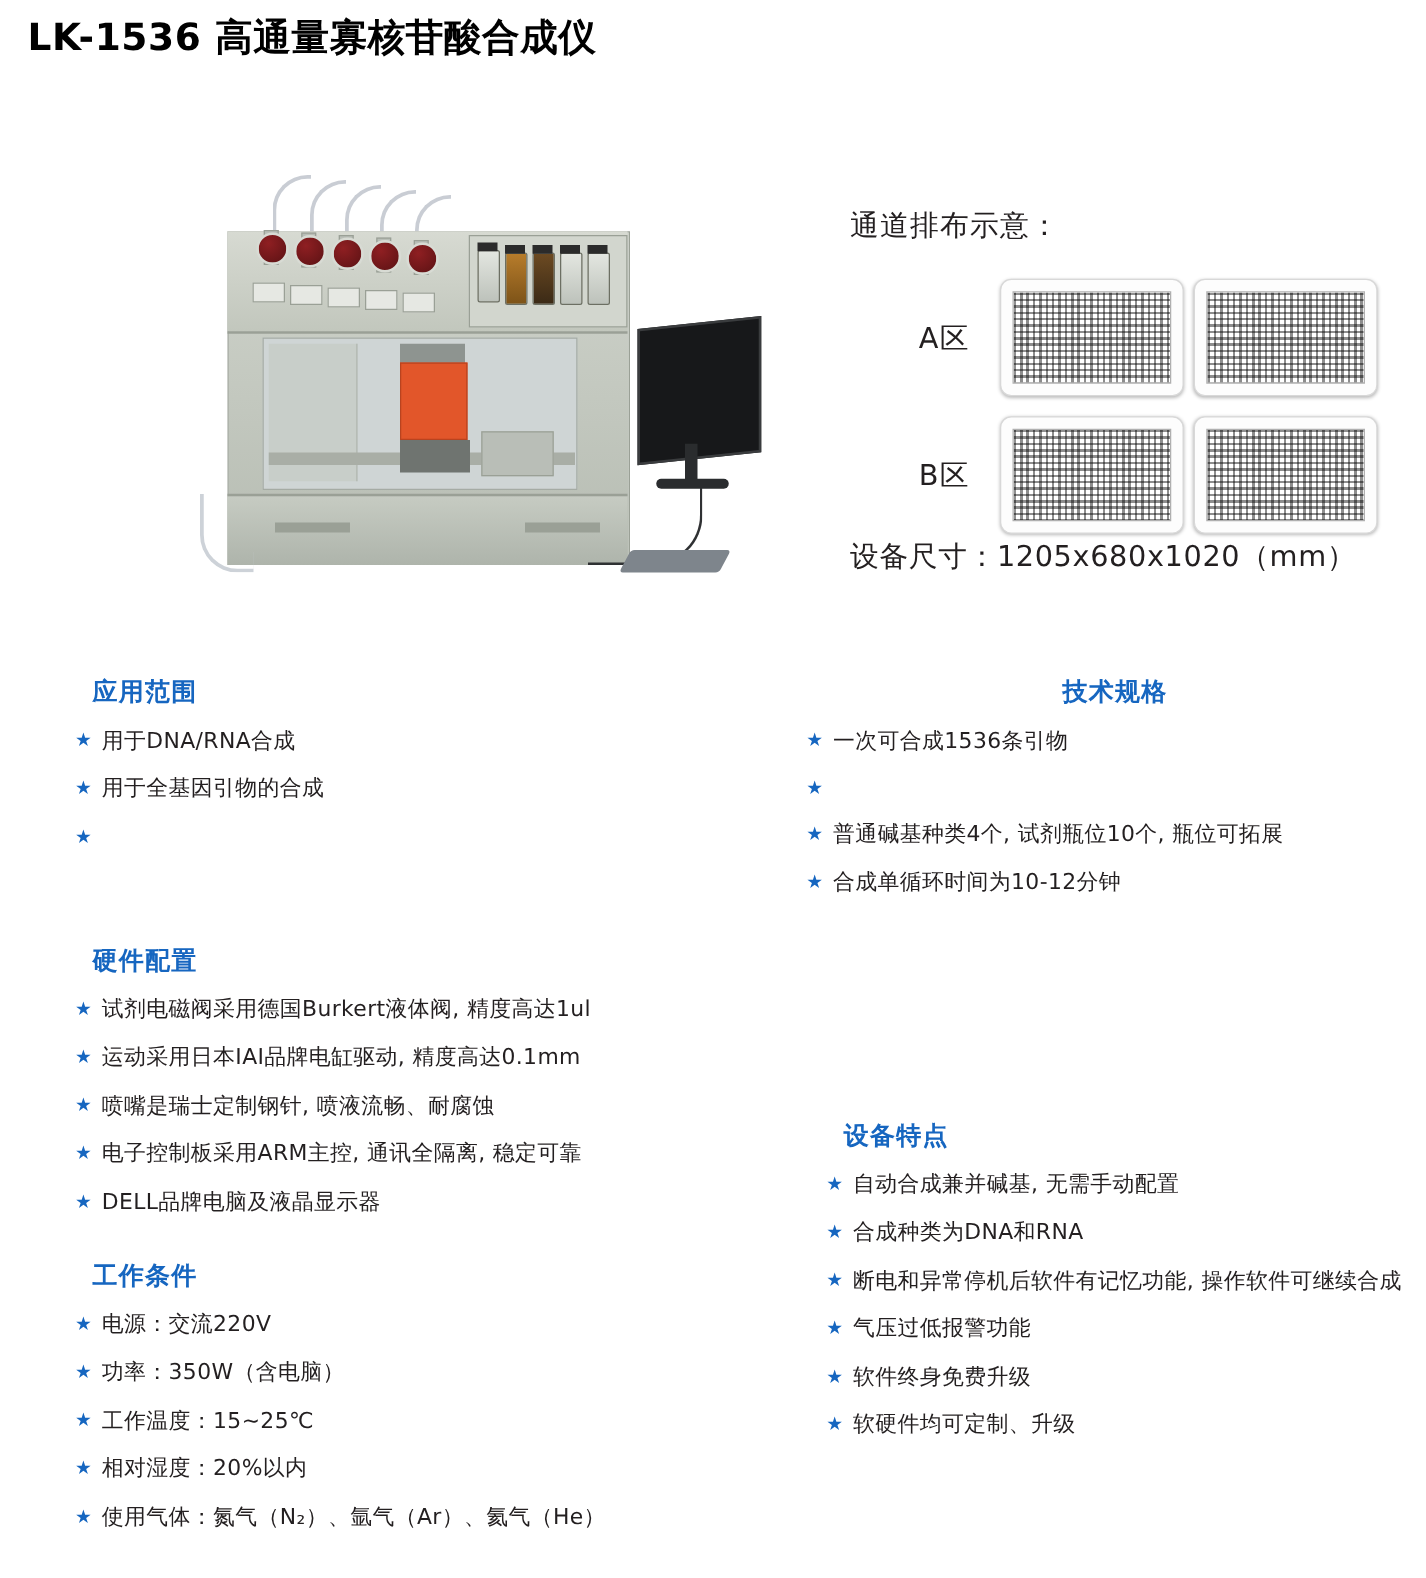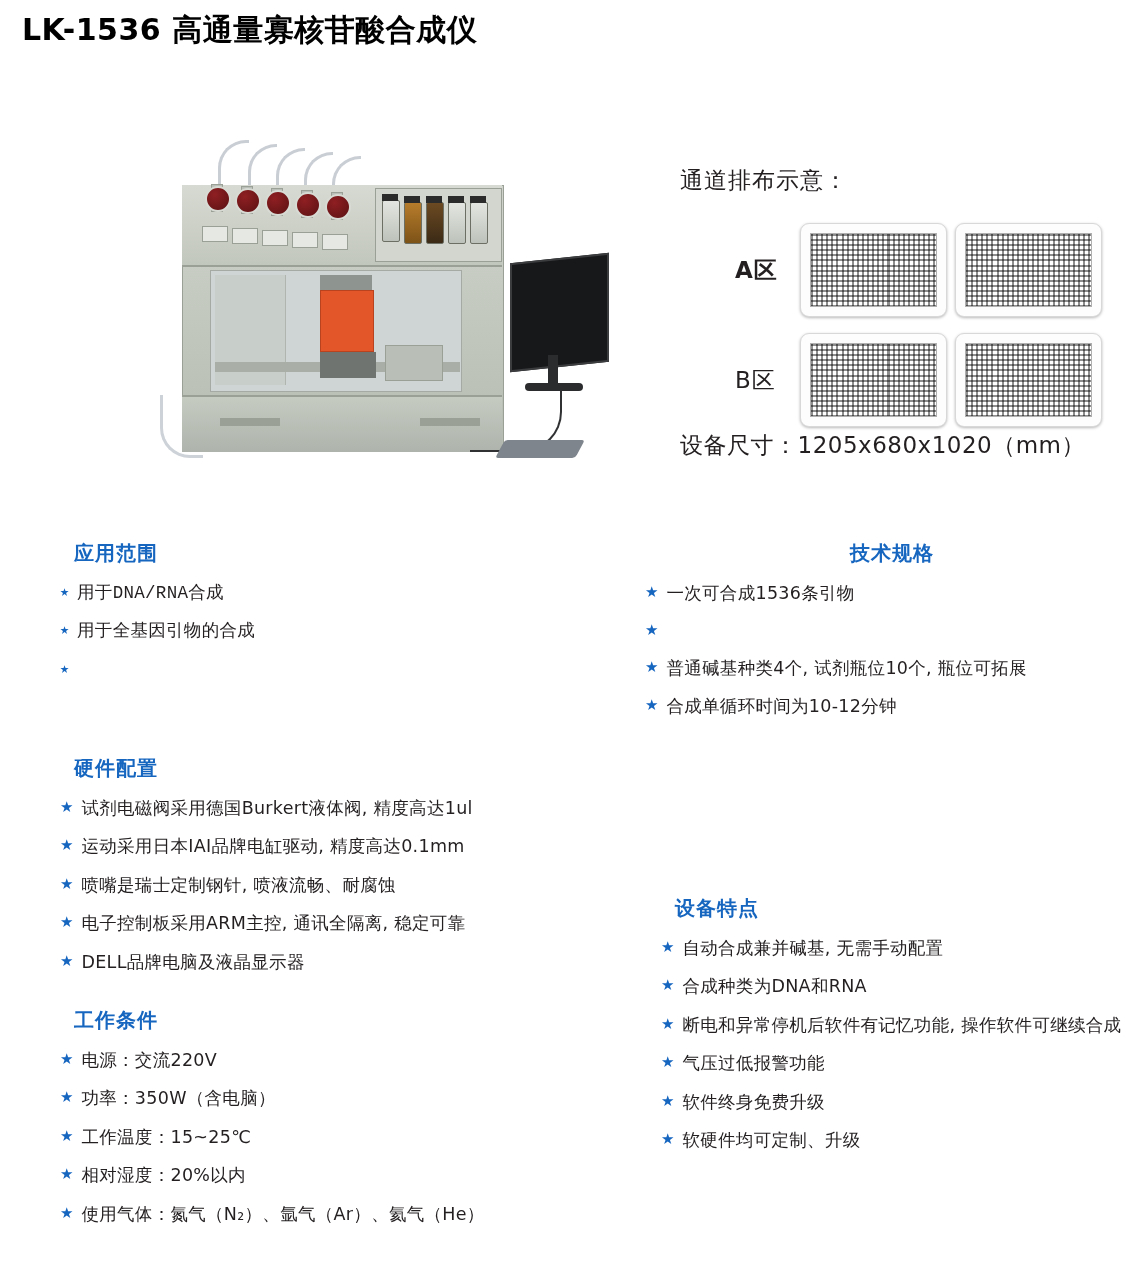--- a/index.html
+++ b/index.html
@@ -314,21 +314,21 @@
   }
   .star {
     color: #1666c0;
     font-size: 15px;
     margin-right: 8px;
     line-height: 1.55;
     flex: none;
   }
   .bullet-text { letter-spacing: 0.3px; }
 
-  .sec-apply { position: absolute; left: 0; top: 0; width: 560px; font-family: Liberation Mono, monospace; }
+  .sec-apply { position: absolute; left: 0; top: 0; width: 560px; }
   .sec-hw    { position: absolute; left: 0; top: 215px; width: 560px; }
   .sec-work  { position: absolute; left: 0; top: 455px; width: 560px; margin-top: 12px; }
   .sec-spec  { position: absolute; left: 0; top: 0; width: 480px; text-align: center; }
   .sec-feat  { position: absolute; left: 16px; top: 355px; width: 480px; }
 </style>
 </head>
 <body>
 
 <div class="page-title">LK-1536 高通量寡核苷酸合成仪</div>
 
@@ -388,21 +388,21 @@
   <div class="monitor-stand"></div>
   <div class="monitor-base"></div>
   <div class="cable"></div>
   <div class="keyboard"></div>
   <div class="floor-tube"></div>
 </div>
 
 <div class="diagram">
   <div class="diagram-title">通道排布示意：</div>
 
-  <div class="zone-label" style="left:75px; top:100px;font-weight:bold;">A区</div>
+  <div class="zone-label" style="left:75px; top:100px;">A区</div>
   <div class="zone-label" style="left:75px; top:210px;">B区</div>
 
   <div class="plate" style="left:140px; top:68px;">
     <div class="plate-grid"></div>
   </div>
   <div class="plate" style="left:295px; top:68px;">
     <div class="plate-grid"></div>
   </div>
   <div class="plate" style="left:140px; top:178px;">
     <div class="plate-grid"></div>

